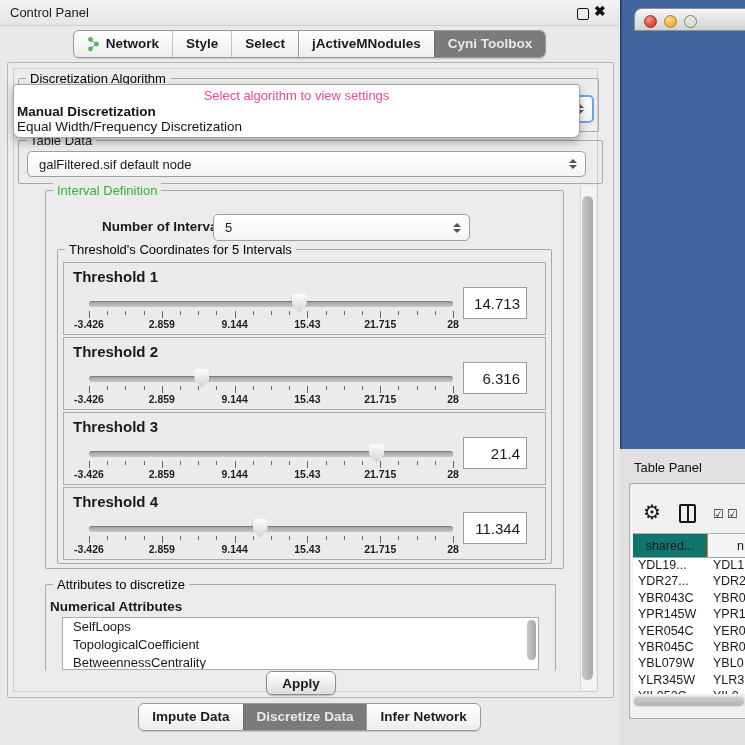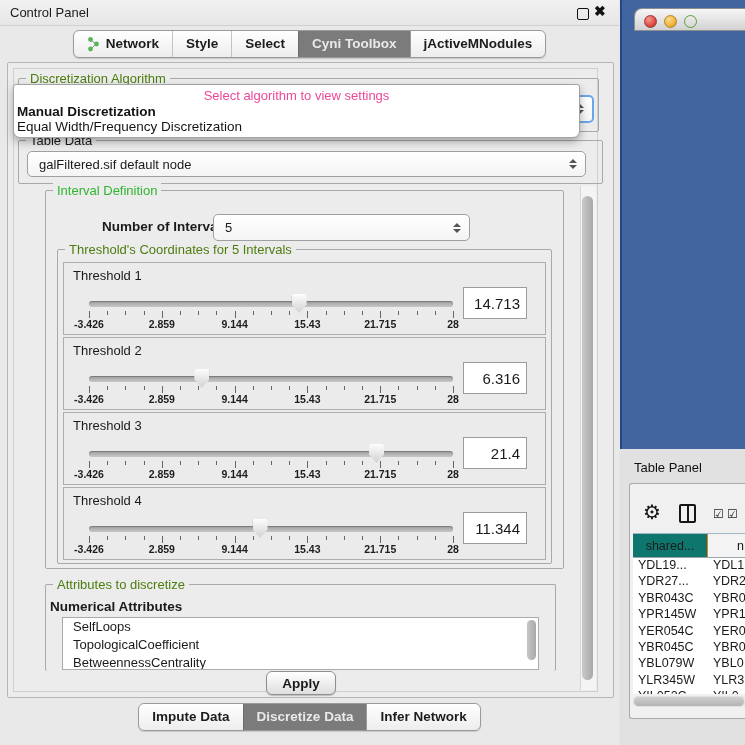--- a/index.html
+++ b/index.html
@@ -25,21 +25,21 @@
   .tabseg.selected{background:#7b7b7b;color:#e9e9e9;border-left:1px solid #6c6c6c;}
   .tabseg.grouped-end{border-left:1px solid #9a9a9a;}
 
   
   #outer-panel{left:7px;top:62px;width:605px;height:634px;border:1px solid #b5b5b5;
       background:#ececec;border-radius:2px;}
   #viewport{left:13px;top:68px;width:583px;height:622px;border:1px solid #cfcfcf;background:#ececec;}
 
   .groupbox{position:absolute;border:1px solid #a9a9a9;border-radius:2px;}
   .grouptitle{position:absolute;top:-8px;left:7px;background:#ececec;padding:0 4px;font-size:13px;}
-  .gt-blue{color:#4d7c0f;}
+  .gt-blue{color:#000000;}
   .gt-green{color:#2fb52f;}
 
   .combo{position:absolute;background:linear-gradient(#ffffff,#f4f4f4);border:1px solid #9f9f9f;
       border-radius:5px;font-size:13px;display:flex;align-items:center;}
   .combo .val{padding-left:11px;flex:1;}
   .spinner{width:9px;margin-right:8px;display:flex;flex-direction:column;align-items:center;gap:2px;}
   .spinner i{width:0;height:0;border-left:4px solid transparent;border-right:4px solid transparent;}
   .spinner i.up{border-bottom:4px solid #555;}
   .spinner i.dn{border-top:4px solid #555;}
 
@@ -47,21 +47,21 @@
   #algo-popup{left:13px;top:84px;width:565px;height:52px;background:#ffffff;
       border:1px solid #a3a3a3;border-radius:3px 3px 7px 7px;
       box-shadow:0 4px 9px rgba(0,0,0,.3);z-index:30;}
   #algo-placeholder{left:0;top:3px;width:565px;text-align:center;font-size:13px;color:#ec4899;}
   .algo-opt{left:3px;width:555px;font-size:13.5px;color:#141414;white-space:nowrap;}
   .algo-opt.b{font-weight:bold;}
 
   
   .th-panel{position:absolute;left:63px;width:481px;height:71px;border:1px solid #adadad;
       background:#ebebeb;}
-  .th-label{position:absolute;left:9px;top:5px;font-size:13px;font-weight:normal;}
+  .th-label{position:absolute;left:9px;top:5px;font-size:15px;font-weight:bold;}
   .th-track{position:absolute;left:25px;top:38px;width:364px;height:6px;border-radius:3px;
       background:linear-gradient(#9d9d9d,#c7c7c7);box-shadow:inset 0 1px 1px rgba(0,0,0,.25);}
   .th-thumb{position:absolute;top:31px;width:15px;height:19px;
       background:linear-gradient(#fdfdfd,#d2d2d2);
       clip-path:polygon(10% 0,90% 0,100% 12%,100% 55%,50% 100%,0 55%,0 12%);
       filter:drop-shadow(0 0 1px #777);}
   .tick{position:absolute;width:1px;background:#666;}
   .tick.major{top:48px;height:7px;}
   .tick.minor{top:48px;height:4px;}
   .tick-label{position:absolute;top:55px;width:64px;margin-left:-32px;text-align:center;
@@ -139,25 +139,25 @@
           <circle cx="9.5" cy="7" r="2.4" fill="#58b558"></circle>
         </svg>
         <span>Network</span>
       </div>
       <div class="tabseg sep">
           <span>Style</span>
         </div>
       <div class="tabseg sep">
           <span>Select</span>
         </div>
+      <div class="tabseg grouped-end">
+          <span>jActiveMNodules</span>
+        </div>
       <div class="tabseg selected">
           <span>Cyni Toolbox</span>
-        </div>
-      <div class="tabseg grouped-end">
-          <span>jActiveMNodules</span>
         </div>
     </div>
   </div>
 
   <div class="abs" id="outer-panel"></div>
   <div class="abs" id="viewport"></div>
 
   <div class="groupbox" style="left:18px;top:78px;width:579px;height:52px;">
     <span class="grouptitle gt-blue">Discretization Algorithm</span>
   </div>

